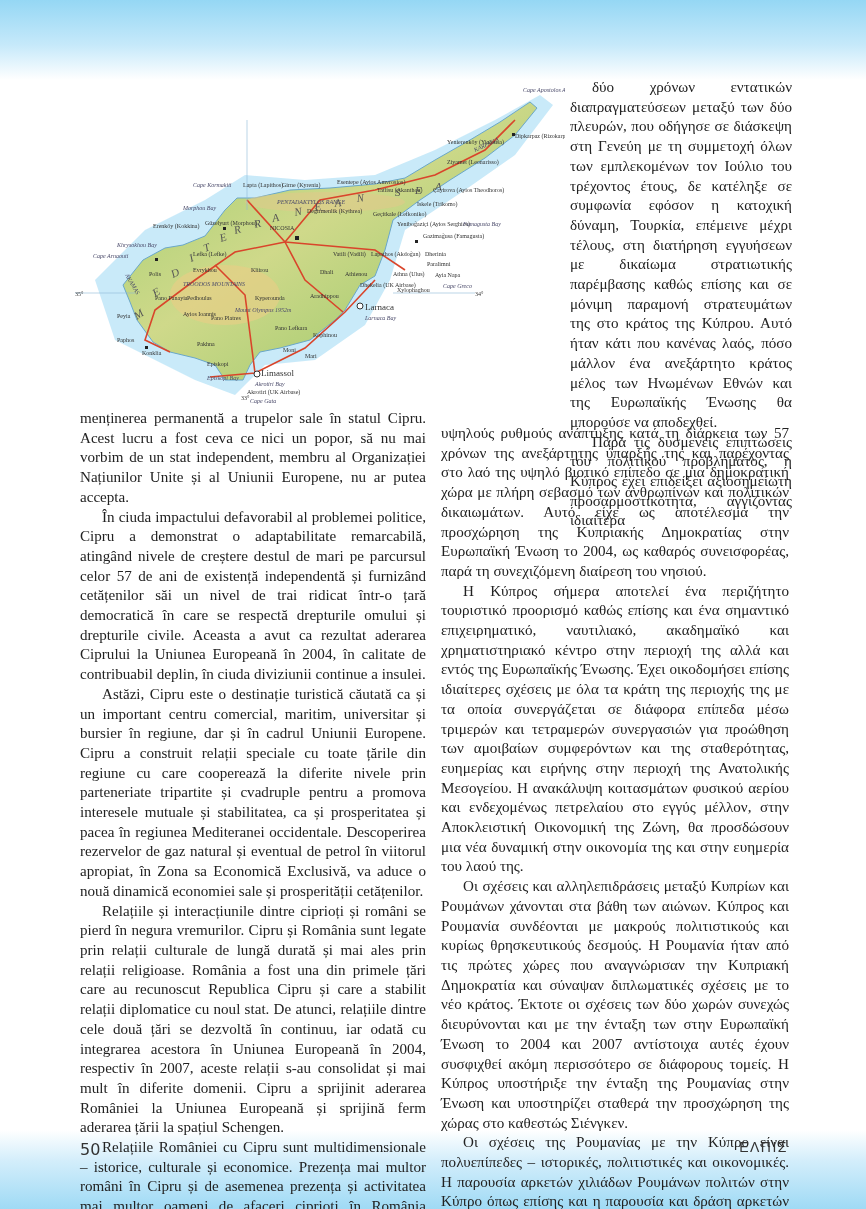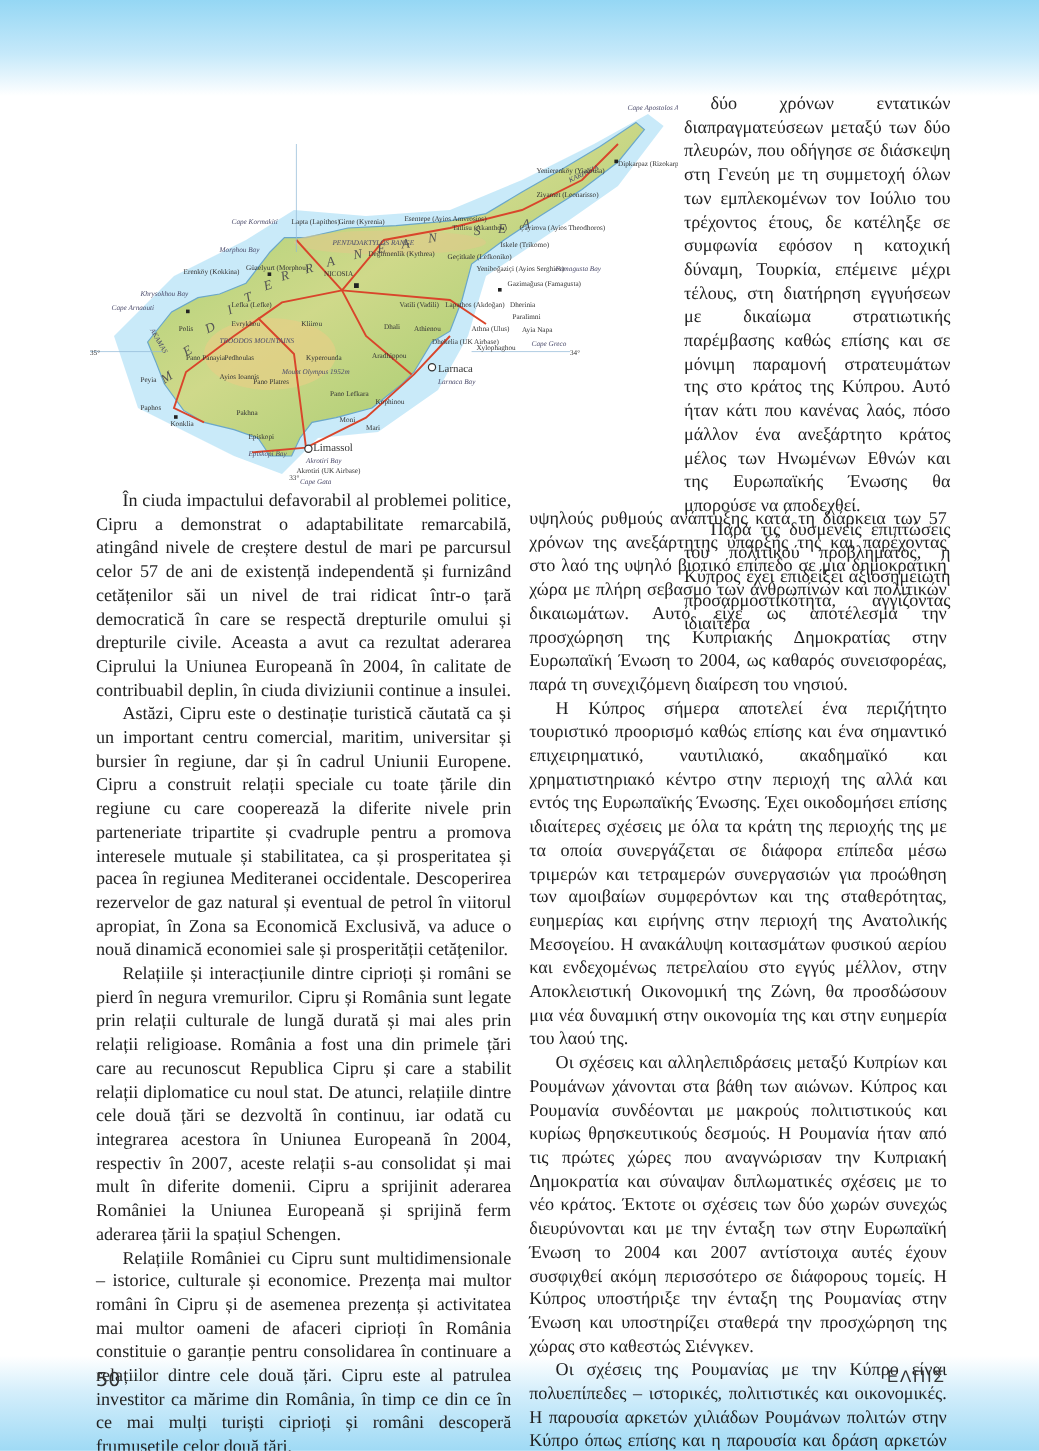--- a/index.html
+++ b/index.html
@@ -178,20 +178,21 @@
 </div>
 
 <div id="col-right">
   <p class="para noindent">υψηλούς ρυθμούς ανάπτυξης κατά τη διάρκεια των 57 χρόνων της ανεξάρτητης ύπαρξής της και παρέχοντας στο λαό της υψηλό βιοτικό επίπεδο σε μια δημοκρατική χώρα με πλήρη σεβασμό των ανθρωπίνων και πολιτικών δικαιωμάτων. Αυτό είχε ως αποτέλεσμα την προσχώρηση της Κυπριακής Δημοκρατίας στην Ευρωπαϊκή Ένωση το 2004, ως καθαρός συνεισφορέας, παρά τη συνεχιζόμενη διαίρεση του νησιού.</p>
   <p class="para">Η Κύπρος σήμερα αποτελεί ένα περιζήτητο τουριστικό προορισμό καθώς επίσης και ένα σημαντικό επιχειρηματικό, ναυτιλιακό, ακαδημαϊκό και χρηματιστηριακό κέντρο στην περιοχή της αλλά και εντός της Ευρωπαϊκής Ένωσης. Έχει οικοδομήσει επίσης ιδιαίτερες σχέσεις με όλα τα κράτη της περιοχής της με τα οποία συνεργάζεται σε διάφορα επίπεδα μέσω τριμερών και τετραμερών συνεργασιών για προώθηση των αμοιβαίων συμφερόντων και της σταθερότητας, ευημερίας και ειρήνης στην περιοχή της Ανατολικής Μεσογείου. Η ανακάλυψη κοιτασμάτων φυσικού αερίου και ενδεχομένως πετρελαίου στο εγγύς μέλλον, στην Αποκλειστική Οικονομική της Ζώνη, θα προσδώσουν μια νέα δυναμική στην οικονομία της και στην ευημερία του λαού της.</p>
   <p class="para">Οι σχέσεις και αλληλεπιδράσεις μεταξύ Κυπρίων και Ρουμάνων χάνονται στα βάθη των αιώνων. Κύπρος και Ρουμανία συνδέονται με μακρούς πολιτιστικούς και κυρίως θρησκευτικούς δεσμούς. Η Ρουμανία ήταν από τις πρώτες χώρες που αναγνώρισαν την Κυπριακή Δημοκρατία και σύναψαν διπλωματικές σχέσεις με το νέο κράτος. Έκτοτε οι σχέσεις των δύο χωρών συνεχώς διευρύνονται και με την ένταξη των στην Ευρωπαϊκή Ένωση το 2004 και 2007 αντίστοιχα αυτές έχουν συσφιχθεί ακόμη περισσότερο σε διάφορους τομείς. Η Κύπρος υποστήριξε την ένταξη της Ρουμανίας στην Ένωση και υποστηρίζει σταθερά την προσχώρηση της χώρας στο καθεστώς Σιένγκεν.</p>
   <p class="para">Οι σχέσεις της Ρουμανίας με την Κύπρο είναι πολυεπίπεδες – ιστορικές, πολιτιστικές και οικονομικές. Η παρουσία αρκετών χιλιάδων Ρουμάνων πολιτών στην Κύπρο όπως επίσης και η παρουσία και δράση αρκετών Κυπρίων επιχειρηματιών στη Ρουμανία αποτελούν εγγύηση για την περαιτέρω σύσφιξη των σχέσεων των δύο χωρών. Η Κύπρος αποτελεί τον τέταρτο μεγαλύτερο επενδυτή στη Ρουμανία ενώ όλο και περισσότεροι Κύπριοι τουρίστες αλλά και Ρουμάνοι τουρίστες ανακαλύπτουν τις ομορφιές των δύο χωρών.</p>
 </div>
 
 <div id="col-left">
+  <p class="para noindent">menținerea permanentă a trupelor sale în statul Cipru. Acest lucru a fost ceva ce nici un popor, să nu mai vorbim de un stat independent, membru al Organizației Națiunilor Unite și al Uniunii Europene, nu ar putea accepta.</p>
   <p class="para">În ciuda impactului defavorabil al problemei politice, Cipru a demonstrat o adaptabilitate remarcabilă, atingând nivele de creștere destul de mari pe parcursul celor 57 de ani de existență independentă și furnizând cetățenilor săi un nivel de trai ridicat într-o țară democratică în care se respectă drepturile omului și drepturile civile. Aceasta a avut ca rezultat aderarea Ciprului la Uniunea Europeană în 2004, în calitate de contribuabil deplin, în ciuda diviziunii continue a insulei.</p>
   <p class="para">Astăzi, Cipru este o destinație turistică căutată ca și un important centru comercial, maritim, universitar și bursier în regiune, dar și în cadrul Uniunii Europene. Cipru a construit relații speciale cu toate țările din regiune cu care cooperează la diferite nivele prin parteneriate tripartite și cvadruple pentru a promova interesele mutuale și stabilitatea, ca și prosperitatea și pacea în regiunea Mediteranei occidentale. Descoperirea rezervelor de gaz natural și eventual de petrol în viitorul apropiat, în Zona sa Economică Exclusivă, va aduce o nouă dinamică economiei sale și prosperității cetățenilor.</p>
   <p class="para">Relațiile și interacțiunile dintre ciprioți și români se pierd în negura vremurilor. Cipru și România sunt legate prin relații culturale de lungă durată și mai ales prin relații religioase. România a fost una din primele țări care au recunoscut Republica Cipru și care a stabilit relații diplomatice cu noul stat. De atunci, relațiile dintre cele două țări se dezvoltă în continuu, iar odată cu integrarea acestora în Uniunea Europeană în 2004, respectiv în 2007, aceste relații s-au consolidat și mai mult în diferite domenii. Cipru a sprijinit aderarea României la Uniunea Europeană și sprijină ferm aderarea țării la spațiul Schengen.</p>
   <p class="para">Relațiile României cu Cipru sunt multidimensionale – istorice, culturale și economice. Prezența mai multor români în Cipru și de asemenea prezența și activitatea mai multor oameni de afaceri ciprioți în România constituie o garanție pentru consolidarea în continuare a relațiilor dintre cele două țări. Cipru este al patrulea investitor ca mărime din România, în timp ce din ce în ce mai mulți turiști ciprioți și români descoperă frumusețile celor două țări.</p>
 </div>
 
 <div id="footer-page">50</div>
 <div id="footer-title">ΕΛΠΙΣ</div>
 
 </body></html>

